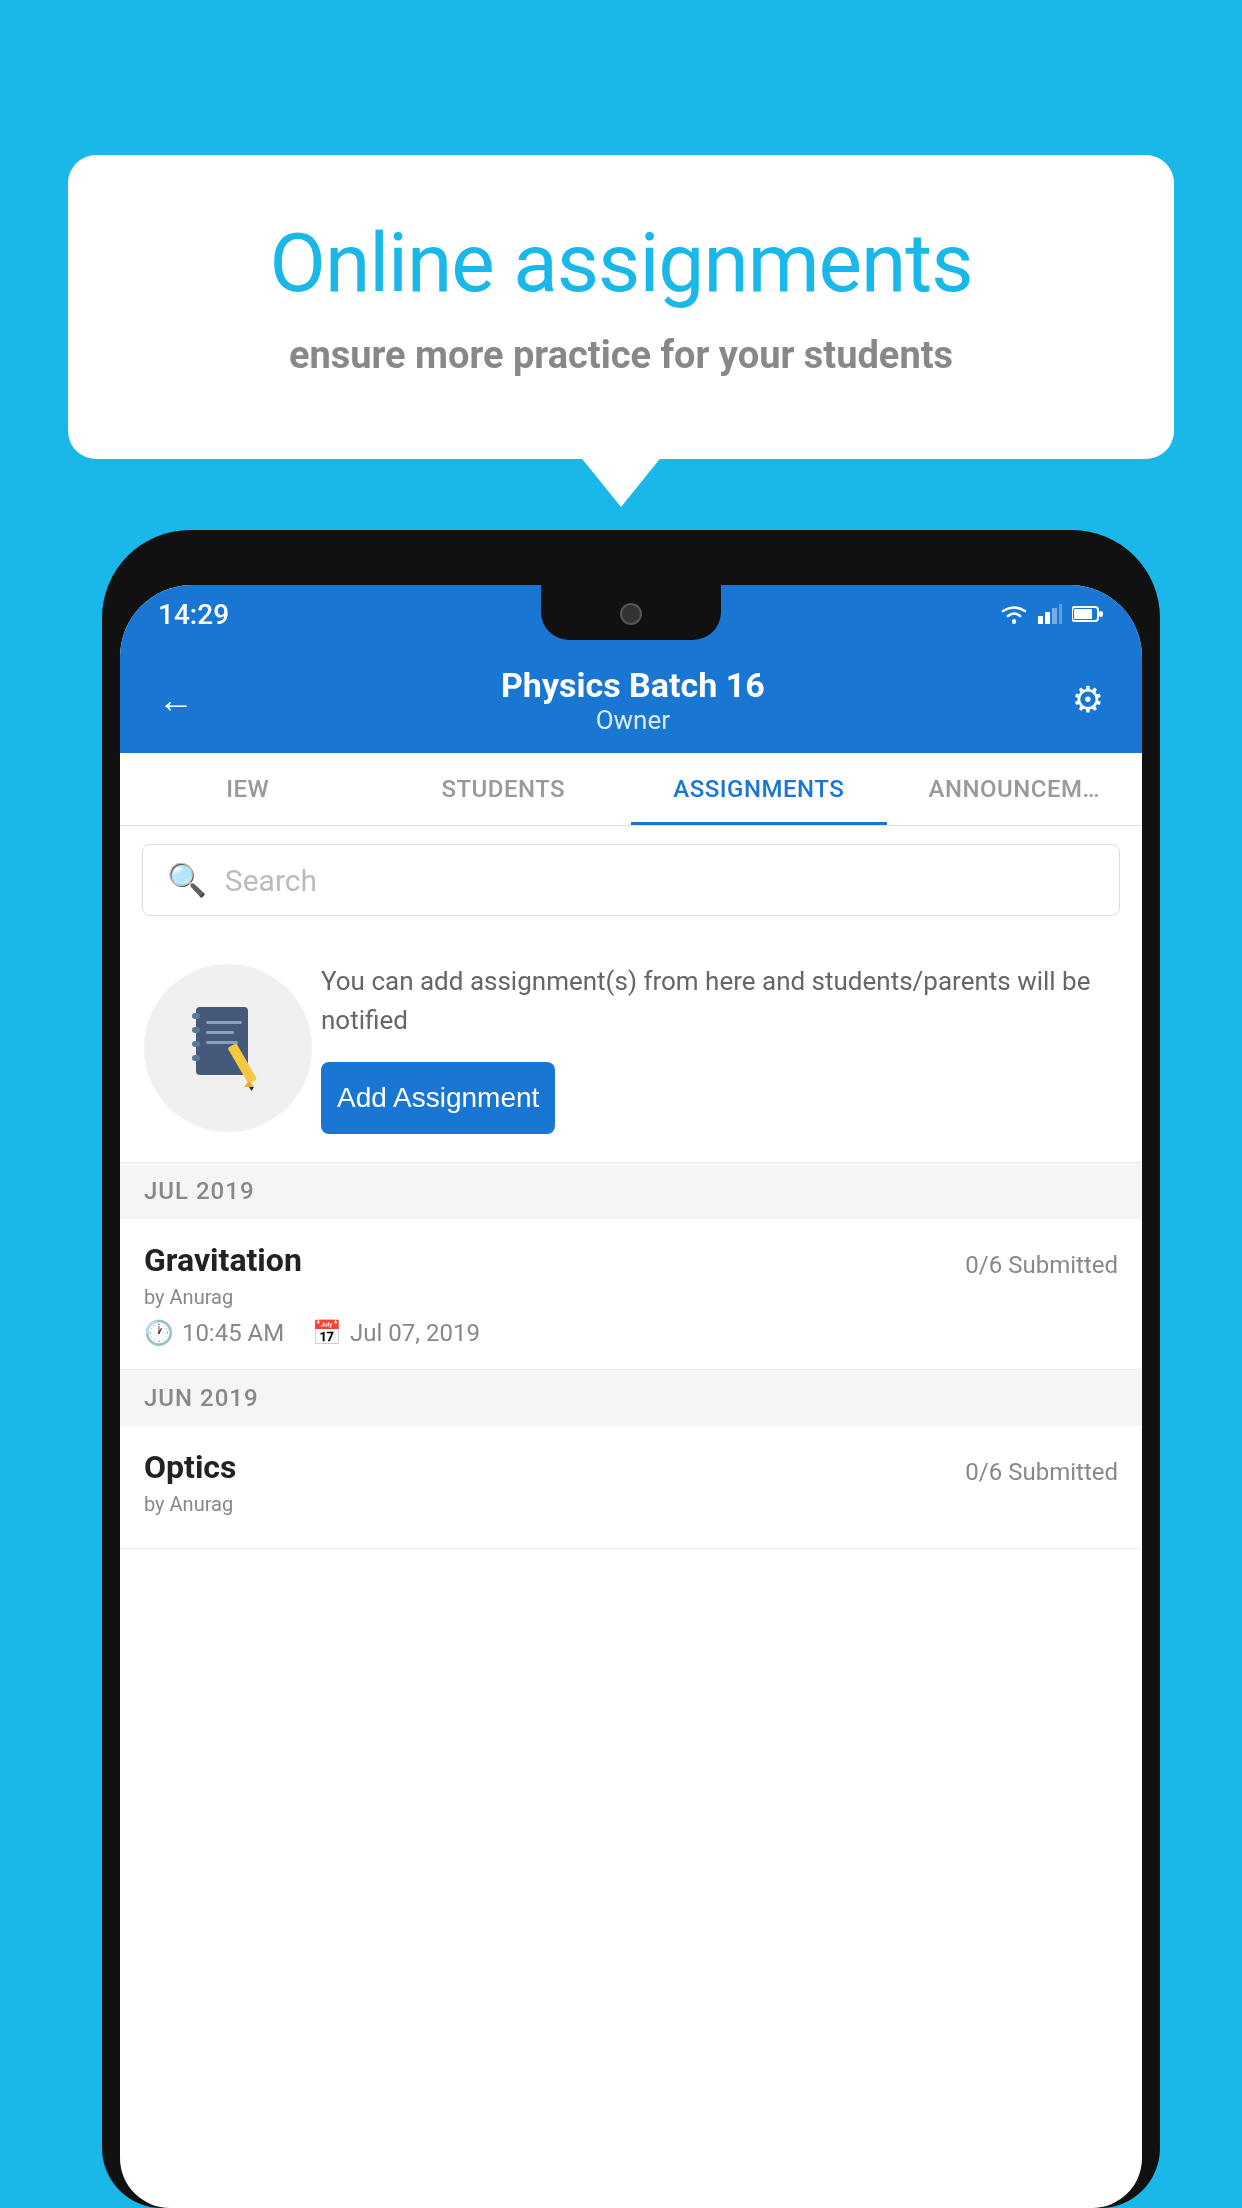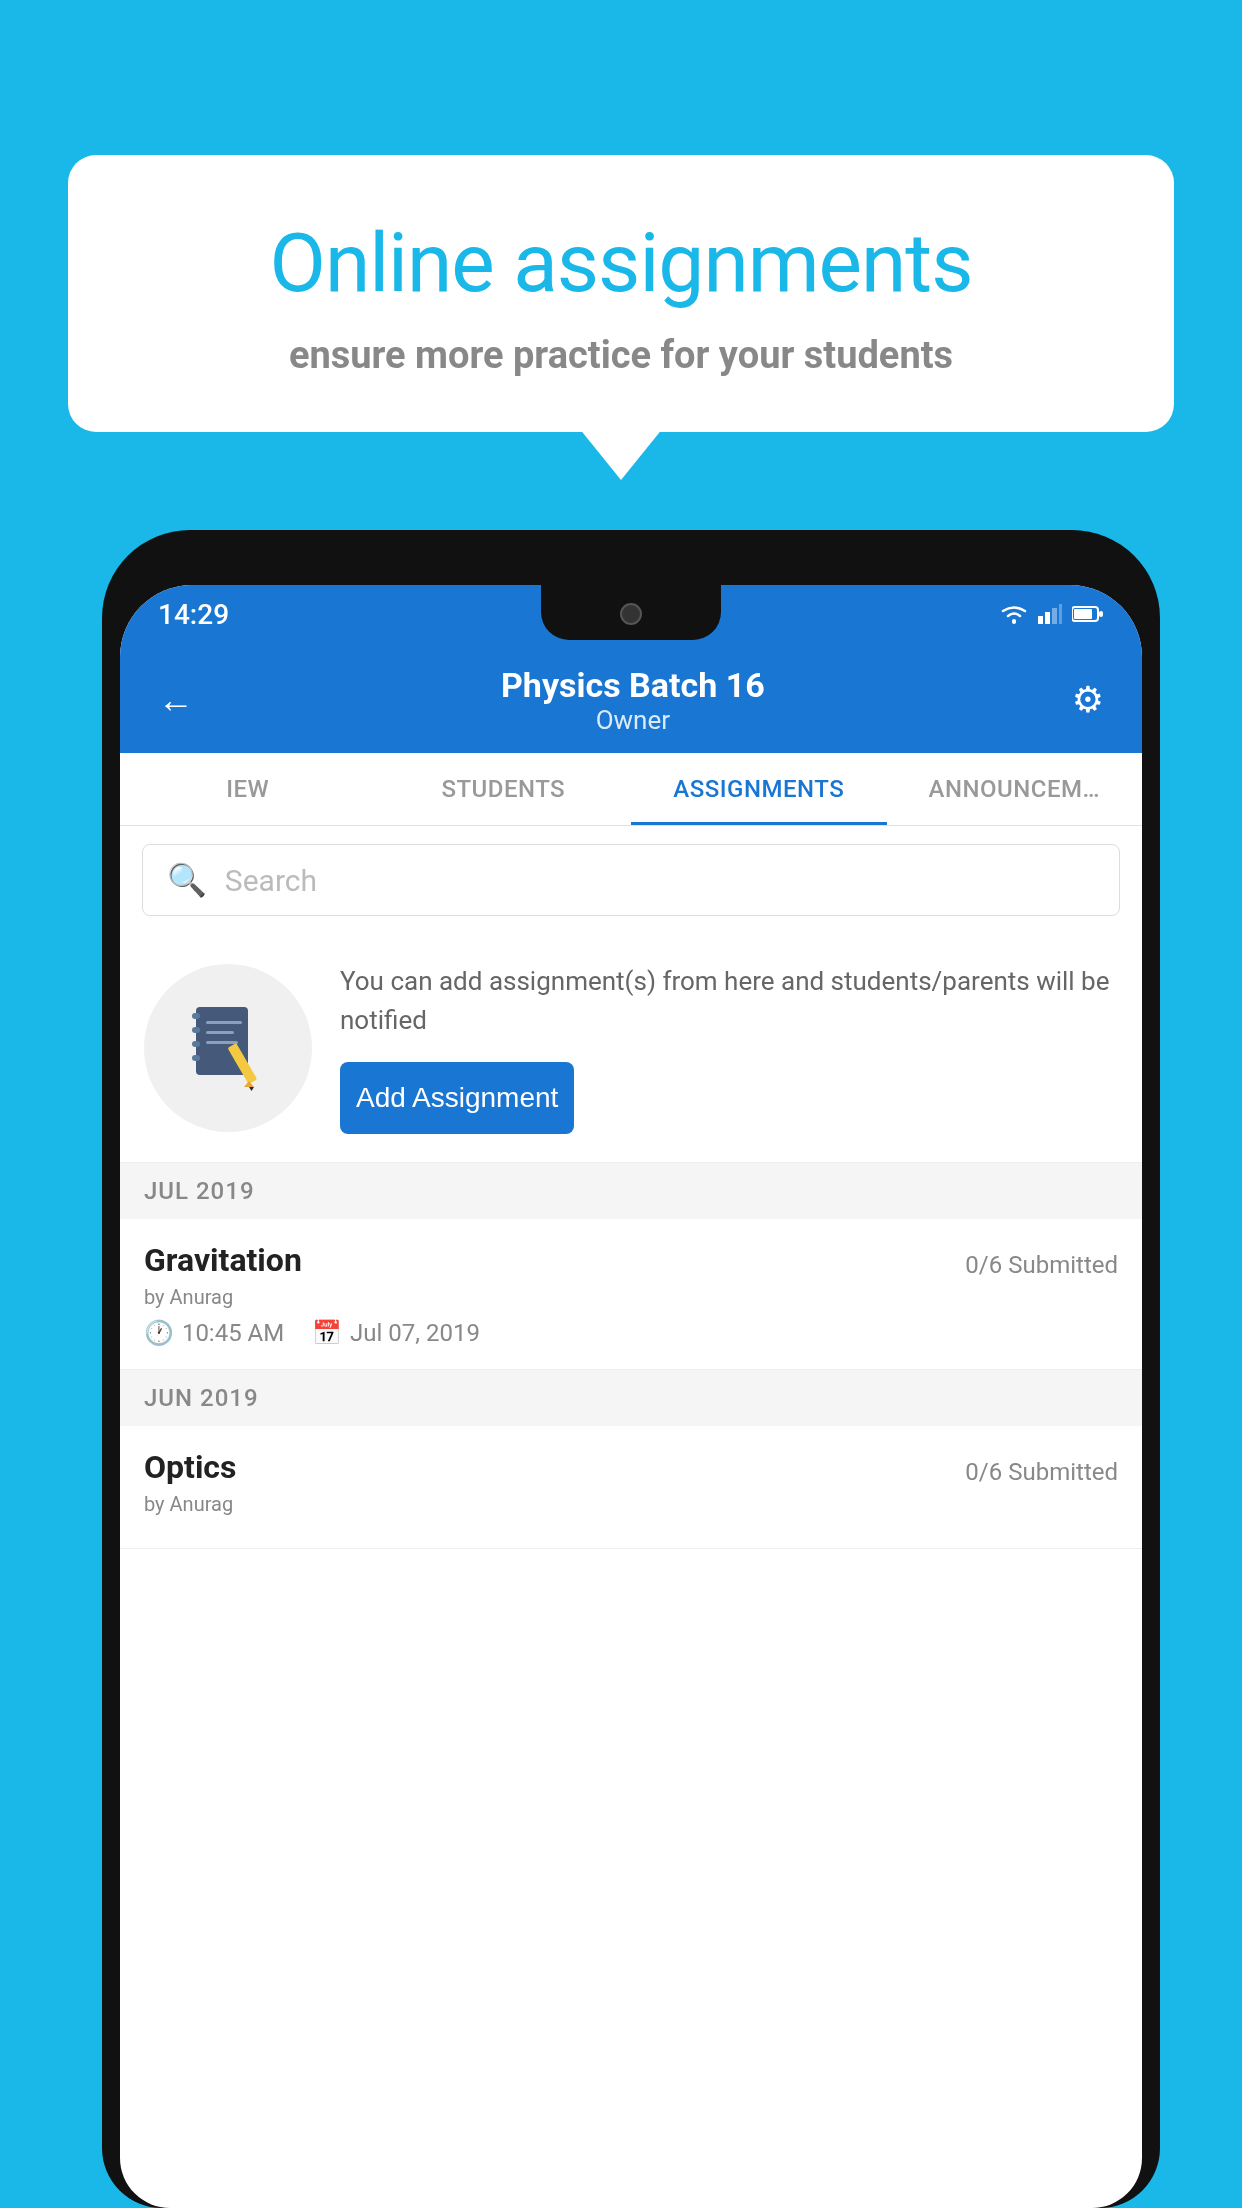--- a/index.html
+++ b/index.html
@@ -17,21 +17,21 @@
     .speech-bubble-wrapper {
       position: absolute;
       top: 155px;
       left: 68px;
       right: 68px;
     }
 
     .speech-bubble {
       background: white;
       border-radius: 28px;
-      padding: 60px 70px 55px;
+      padding: 60px 70px 82px;
       text-align: center;
       position: relative;
     }
 
     .speech-bubble::after {
       content: '';
       position: absolute;
       bottom: -48px;
       left: 50%;
       transform: translateX(-50%);
@@ -225,21 +225,21 @@
     .search-text {
       color: #bbb;
       font-size: 30px;
     }
 
     
     .add-assignment-promo {
       padding: 28px 24px 28px;
       display: flex;
       align-items: center;
-      gap: 28px;
+      gap: 9px;
       border-bottom: 1px solid #eee;
       background: white;
     }
 
     .promo-icon-circle {
       width: 168px;
       height: 168px;
       min-width: 168px;
       border-radius: 50%;
       background: #f0f0f0;

